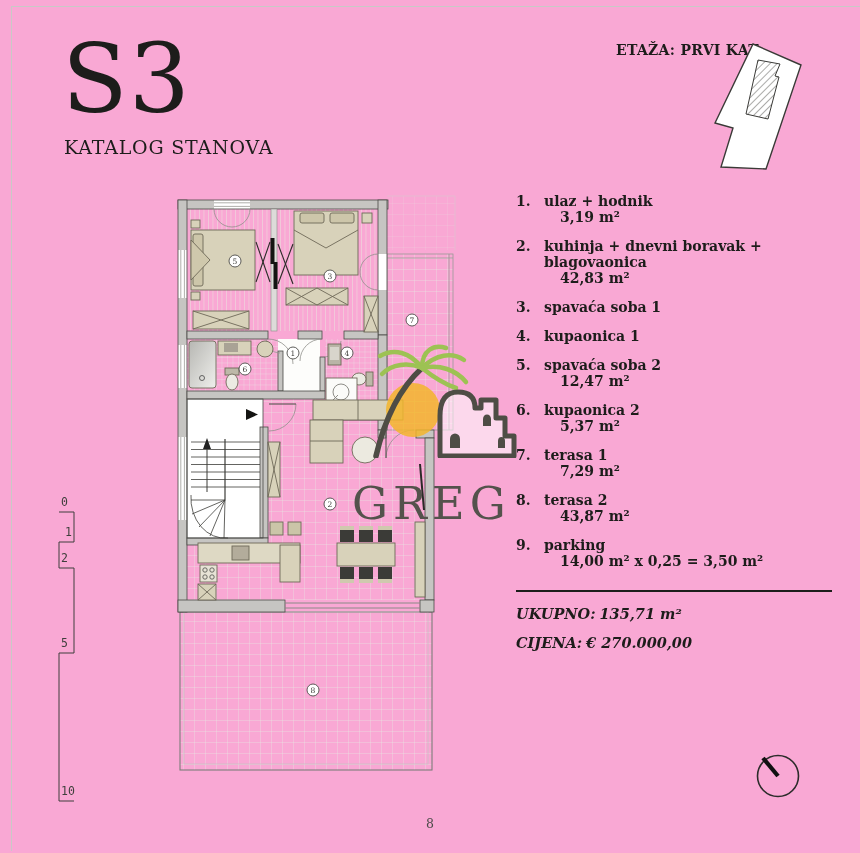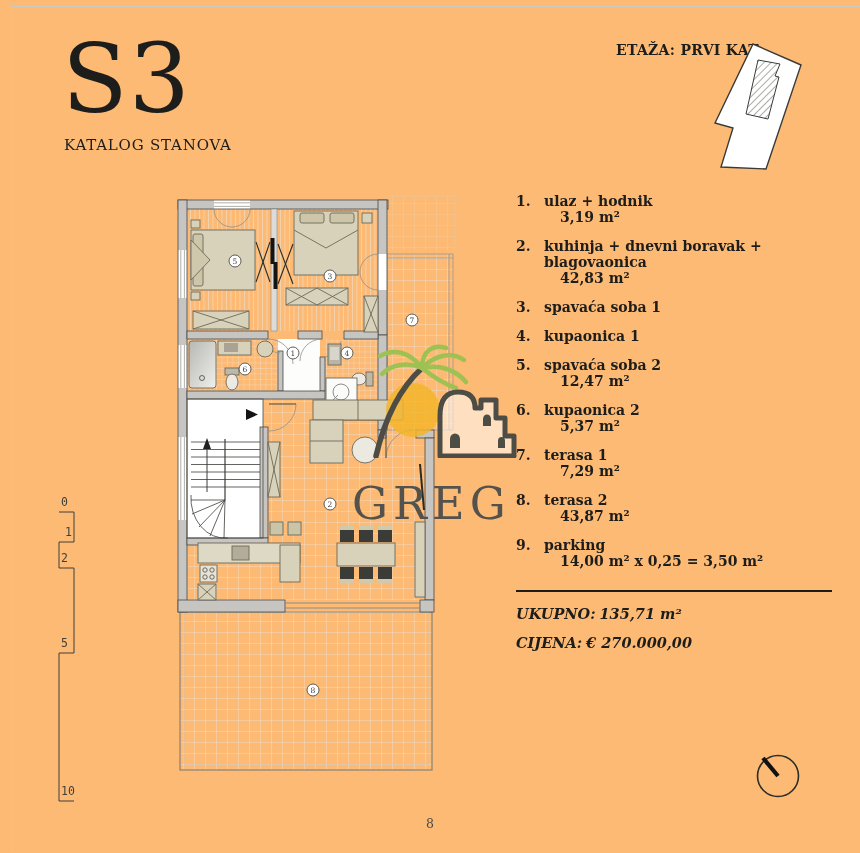--- a/index.html
+++ b/index.html
@@ -1,21 +1,21 @@
 <!DOCTYPE html>
 <html><head>
 <meta charset="utf-8">
 <style>
   html,body{margin:0;padding:0;background:#ffffff;}
-  #page{position:relative;width:860px;height:853px;background:#fdba74;overflow:hidden;
+  #page{position:relative;width:860px;height:853px;background:#f9a8d4;overflow:hidden;
         font-family:"DejaVu Serif", serif;color:#1d1d1b;}
   .scan-line{position:absolute;background:#c9c9c6;}
   
   .unit-code{position:absolute;left:62px;top:34px;font-size:96px;line-height:0.95;font-weight:500;letter-spacing:1px;}
-  .catalog-label{position:absolute;left:64px;top:136px;font-size:15px;letter-spacing:0.8px;}
+  .catalog-label{position:absolute;left:64px;top:136px;font-size:19px;letter-spacing:0.8px;}
   .floor-label{position:absolute;left:616px;top:42px;font-size:14px;font-weight:bold;letter-spacing:0.3px;}
   
   .legend{position:absolute;left:516px;top:193px;width:332px;}
   .room{margin-bottom:13px;font-size:14px;font-weight:bold;line-height:16px;}
   .room-head{display:flex;}
   .room-num{width:28px;flex:0 0 28px;}
   .room-area{margin-left:44px;}
   .totals-divider{position:absolute;left:516px;top:590px;width:316px;height:2px;background:#1d1d1b;}
   .total-line{position:absolute;left:516px;font-size:14.5px;font-weight:bold;font-style:italic;}
   .total-line span{margin-right:4px;}

